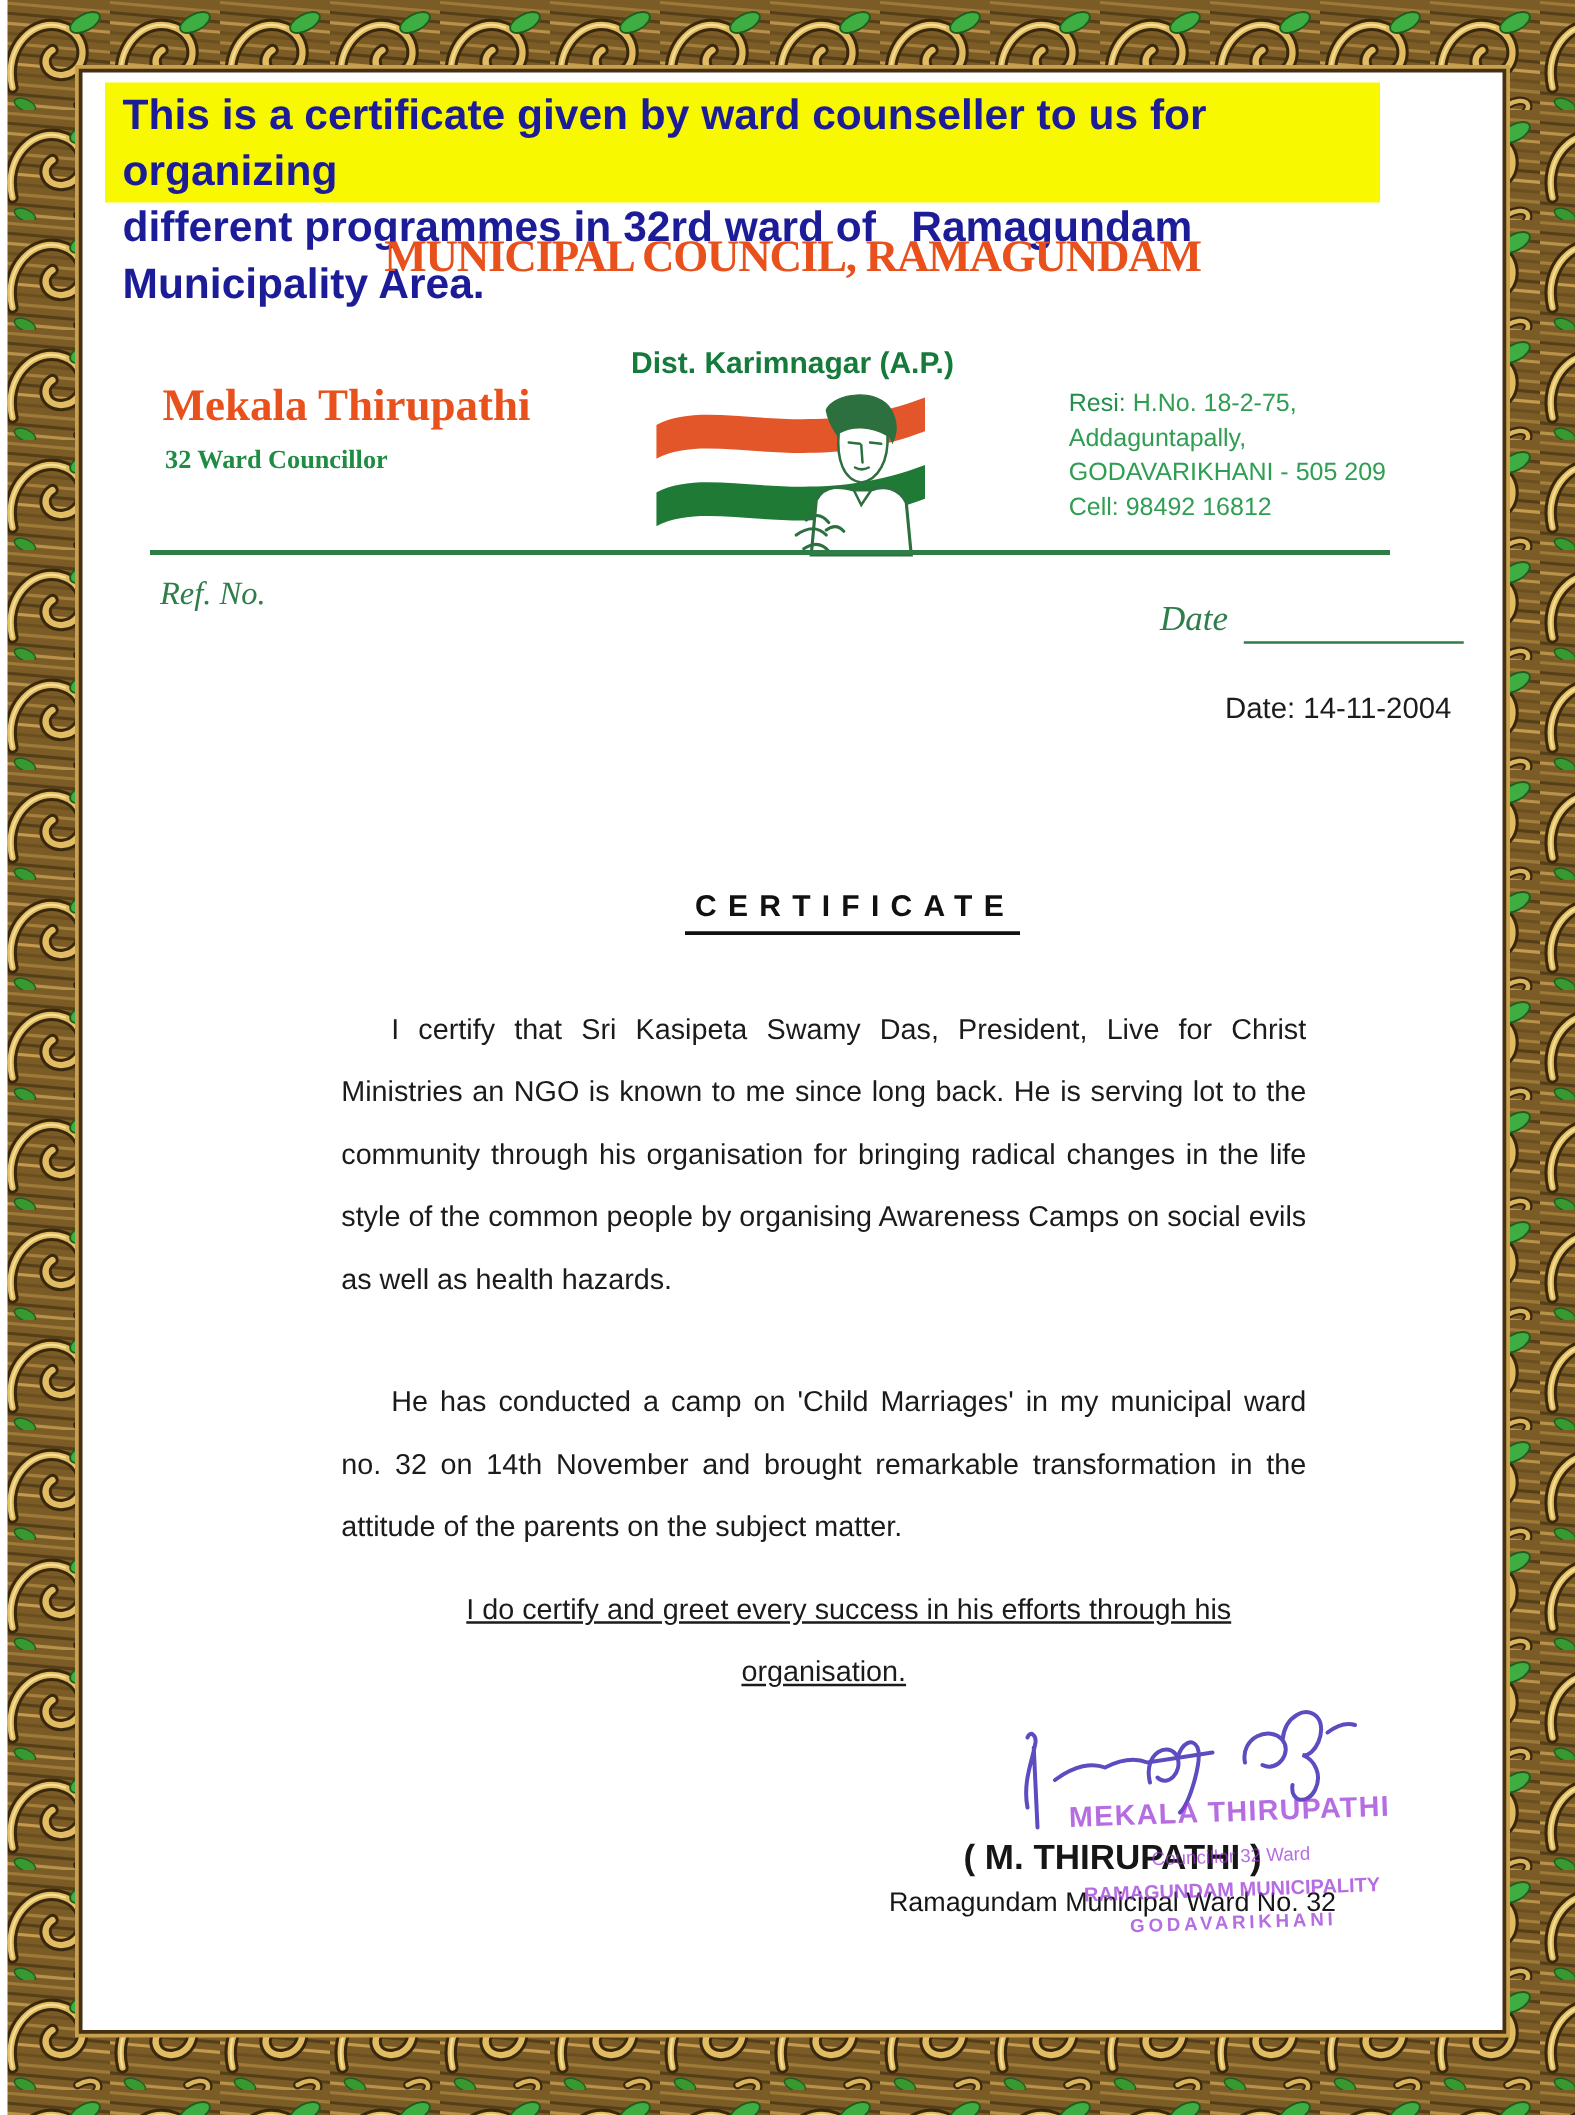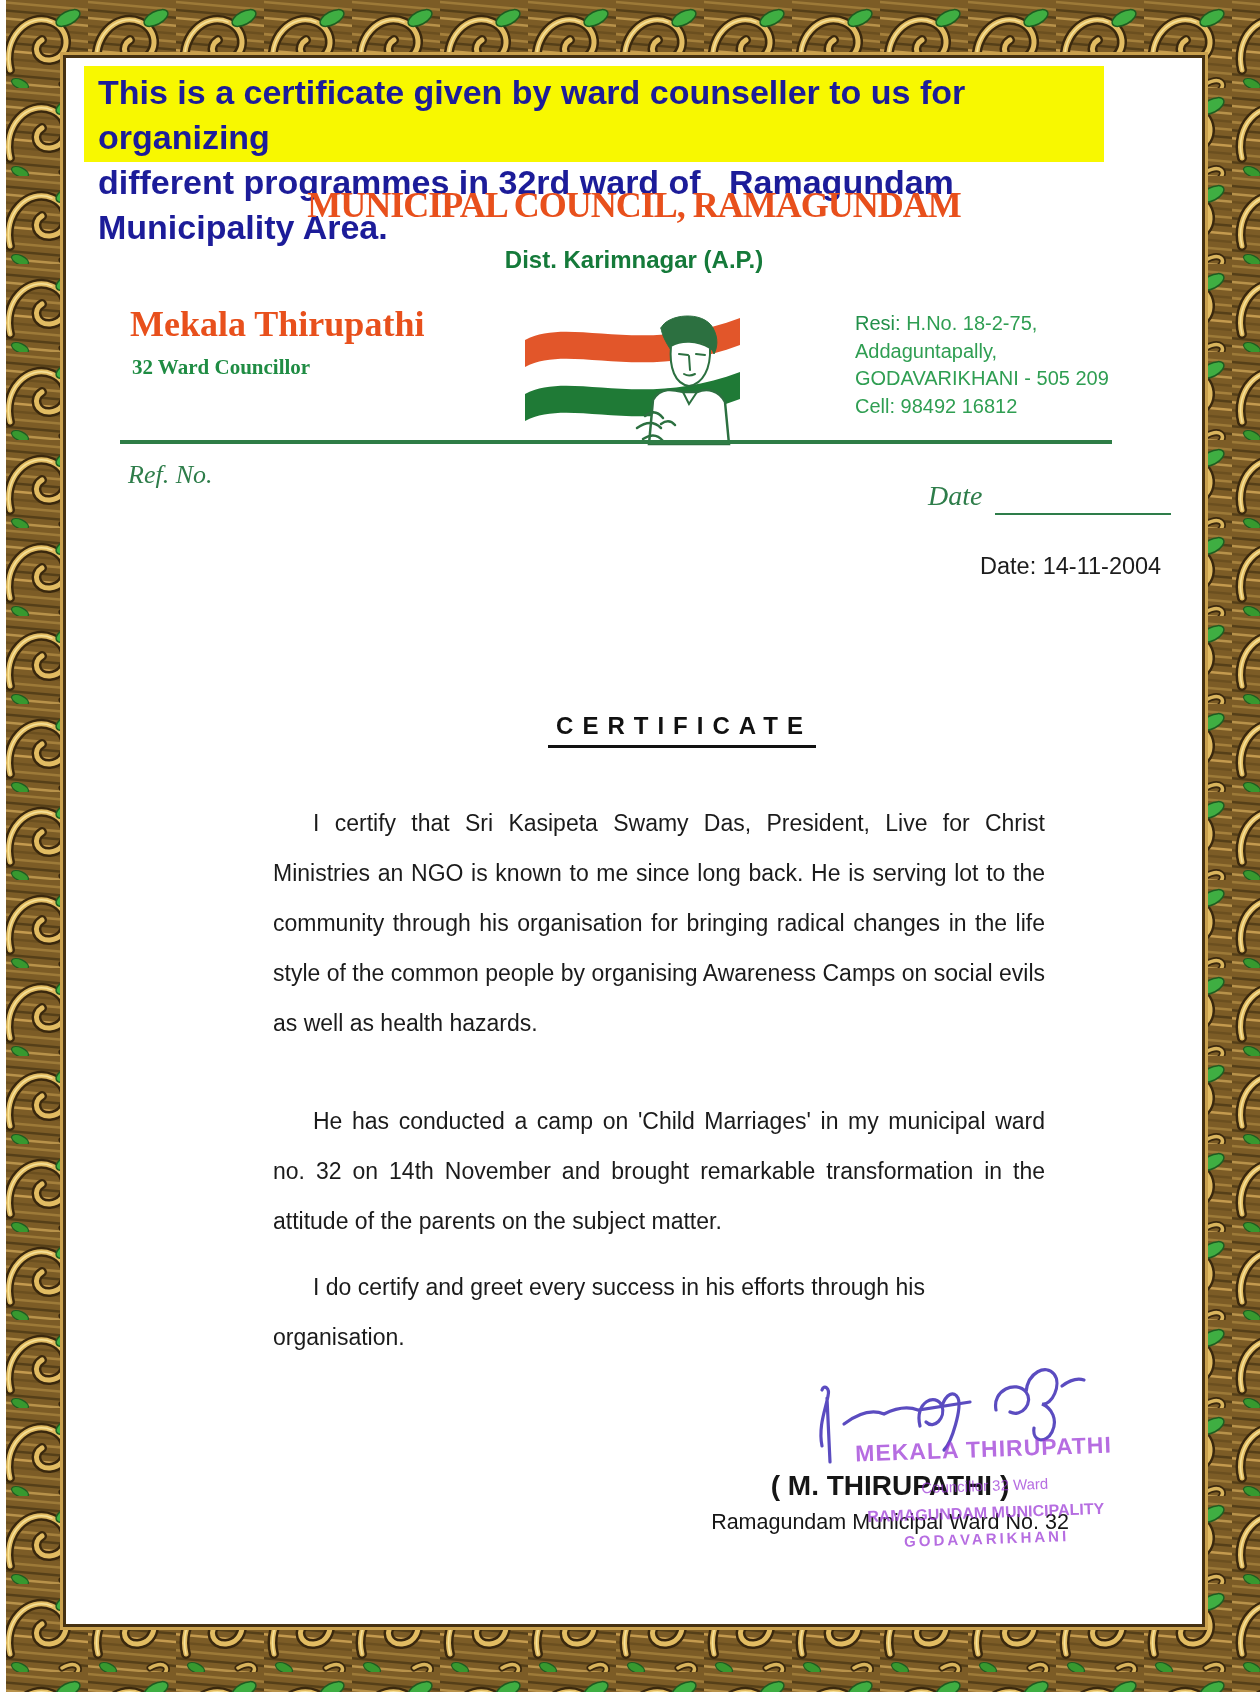--- a/index.html
+++ b/index.html
@@ -10,21 +10,21 @@
          z-index:1;box-shadow:0 0 0 3px #453112, 0 0 0 6px #c9a04d;}
   .abs{position:absolute;}
 
   
   #banner{left:18px;top:8px;width:1020px;height:96px;background:#f8f800;color:#1c1c99;
           font-weight:bold;font-size:34px;line-height:45px;padding:4px 0 0 14px;box-sizing:border-box;}
 
   
   #title{left:0;right:0;top:126px;text-align:center;color:#e8501c;
          font-family:"Liberation Serif",serif;font-weight:bold;font-size:36px;letter-spacing:-1px;}
-  #district{left:0;right:0;top:188px;text-align:center;color:#157a3a;font-weight:bold;font-size:24px;}
+  #district{left:0;right:0;top:219px;text-align:center;color:#157a3a;font-weight:bold;font-size:24px;}
   #official-name{left:64px;top:245px;color:#e8501c;font-family:"Liberation Serif",serif;
                  font-weight:bold;font-size:36px;}
   #official-role{left:66px;top:297px;color:#1f8c43;font-weight:bold;font-size:21px;font-family:Liberation Serif, serif;}
   #logo-box{left:459px;top:240px;width:215px;height:148px;}
   #contact{left:789px;top:252px;color:#2f9e52;font-size:20px;line-height:27.5px;font-weight:500;}
   #contact .lbl{font-weight:normal;color:#22904a;}
 
   
   #green-rule{left:54px;top:382px;width:992px;height:4px;background:#2e7d46;}
   .green-italic{color:#2e7d4a;font-family:"Liberation Serif",serif;font-style:italic;}
@@ -36,21 +36,21 @@
   
   #cert-heading{left:0;right:0;top:630px;text-align:center;transform:translateX(48px);margin-top:24px;}
   #cert-heading span{display:inline-block;color:#111;font-weight:bold;font-size:24px;
         letter-spacing:9px;border-bottom:3px solid #111;padding:0 4px 5px 8px;}
 
   
   #body-text{left:207px;top:740px;width:772px;color:#1b1b1b;font-size:23px;line-height:50px;
              text-align:justify;}
   #body-text p{margin:0;text-indent:40px;}
   #body-text p.p2{margin-top:48px;}
-  #body-text p.p3{margin-top:16px;text-align:left;}
+  #body-text p.p3{margin-top:16px;text-align:center;text-decoration:underline;}
 
   
   #sig-svg{left:734px;top:1292px;width:290px;height:125px;}
   #stamp{left:754px;top:1378px;width:330px;text-align:center;color:#9a35d6;opacity:.72;
          transform:rotate(-2deg);z-index:3;}
   #stamp .s1{font-size:23px;font-weight:bold;letter-spacing:1px;}
   #stamp .s2{font-size:15px;margin-top:14px;}
   #stamp .s3{font-size:16px;font-weight:bold;margin-top:10px;}
   #stamp .s4{font-size:15px;font-weight:bold;letter-spacing:3px;margin-top:8px;}
   #sig-block{left:614px;top:1412px;width:420px;text-align:center;color:#161616;z-index:2;}

